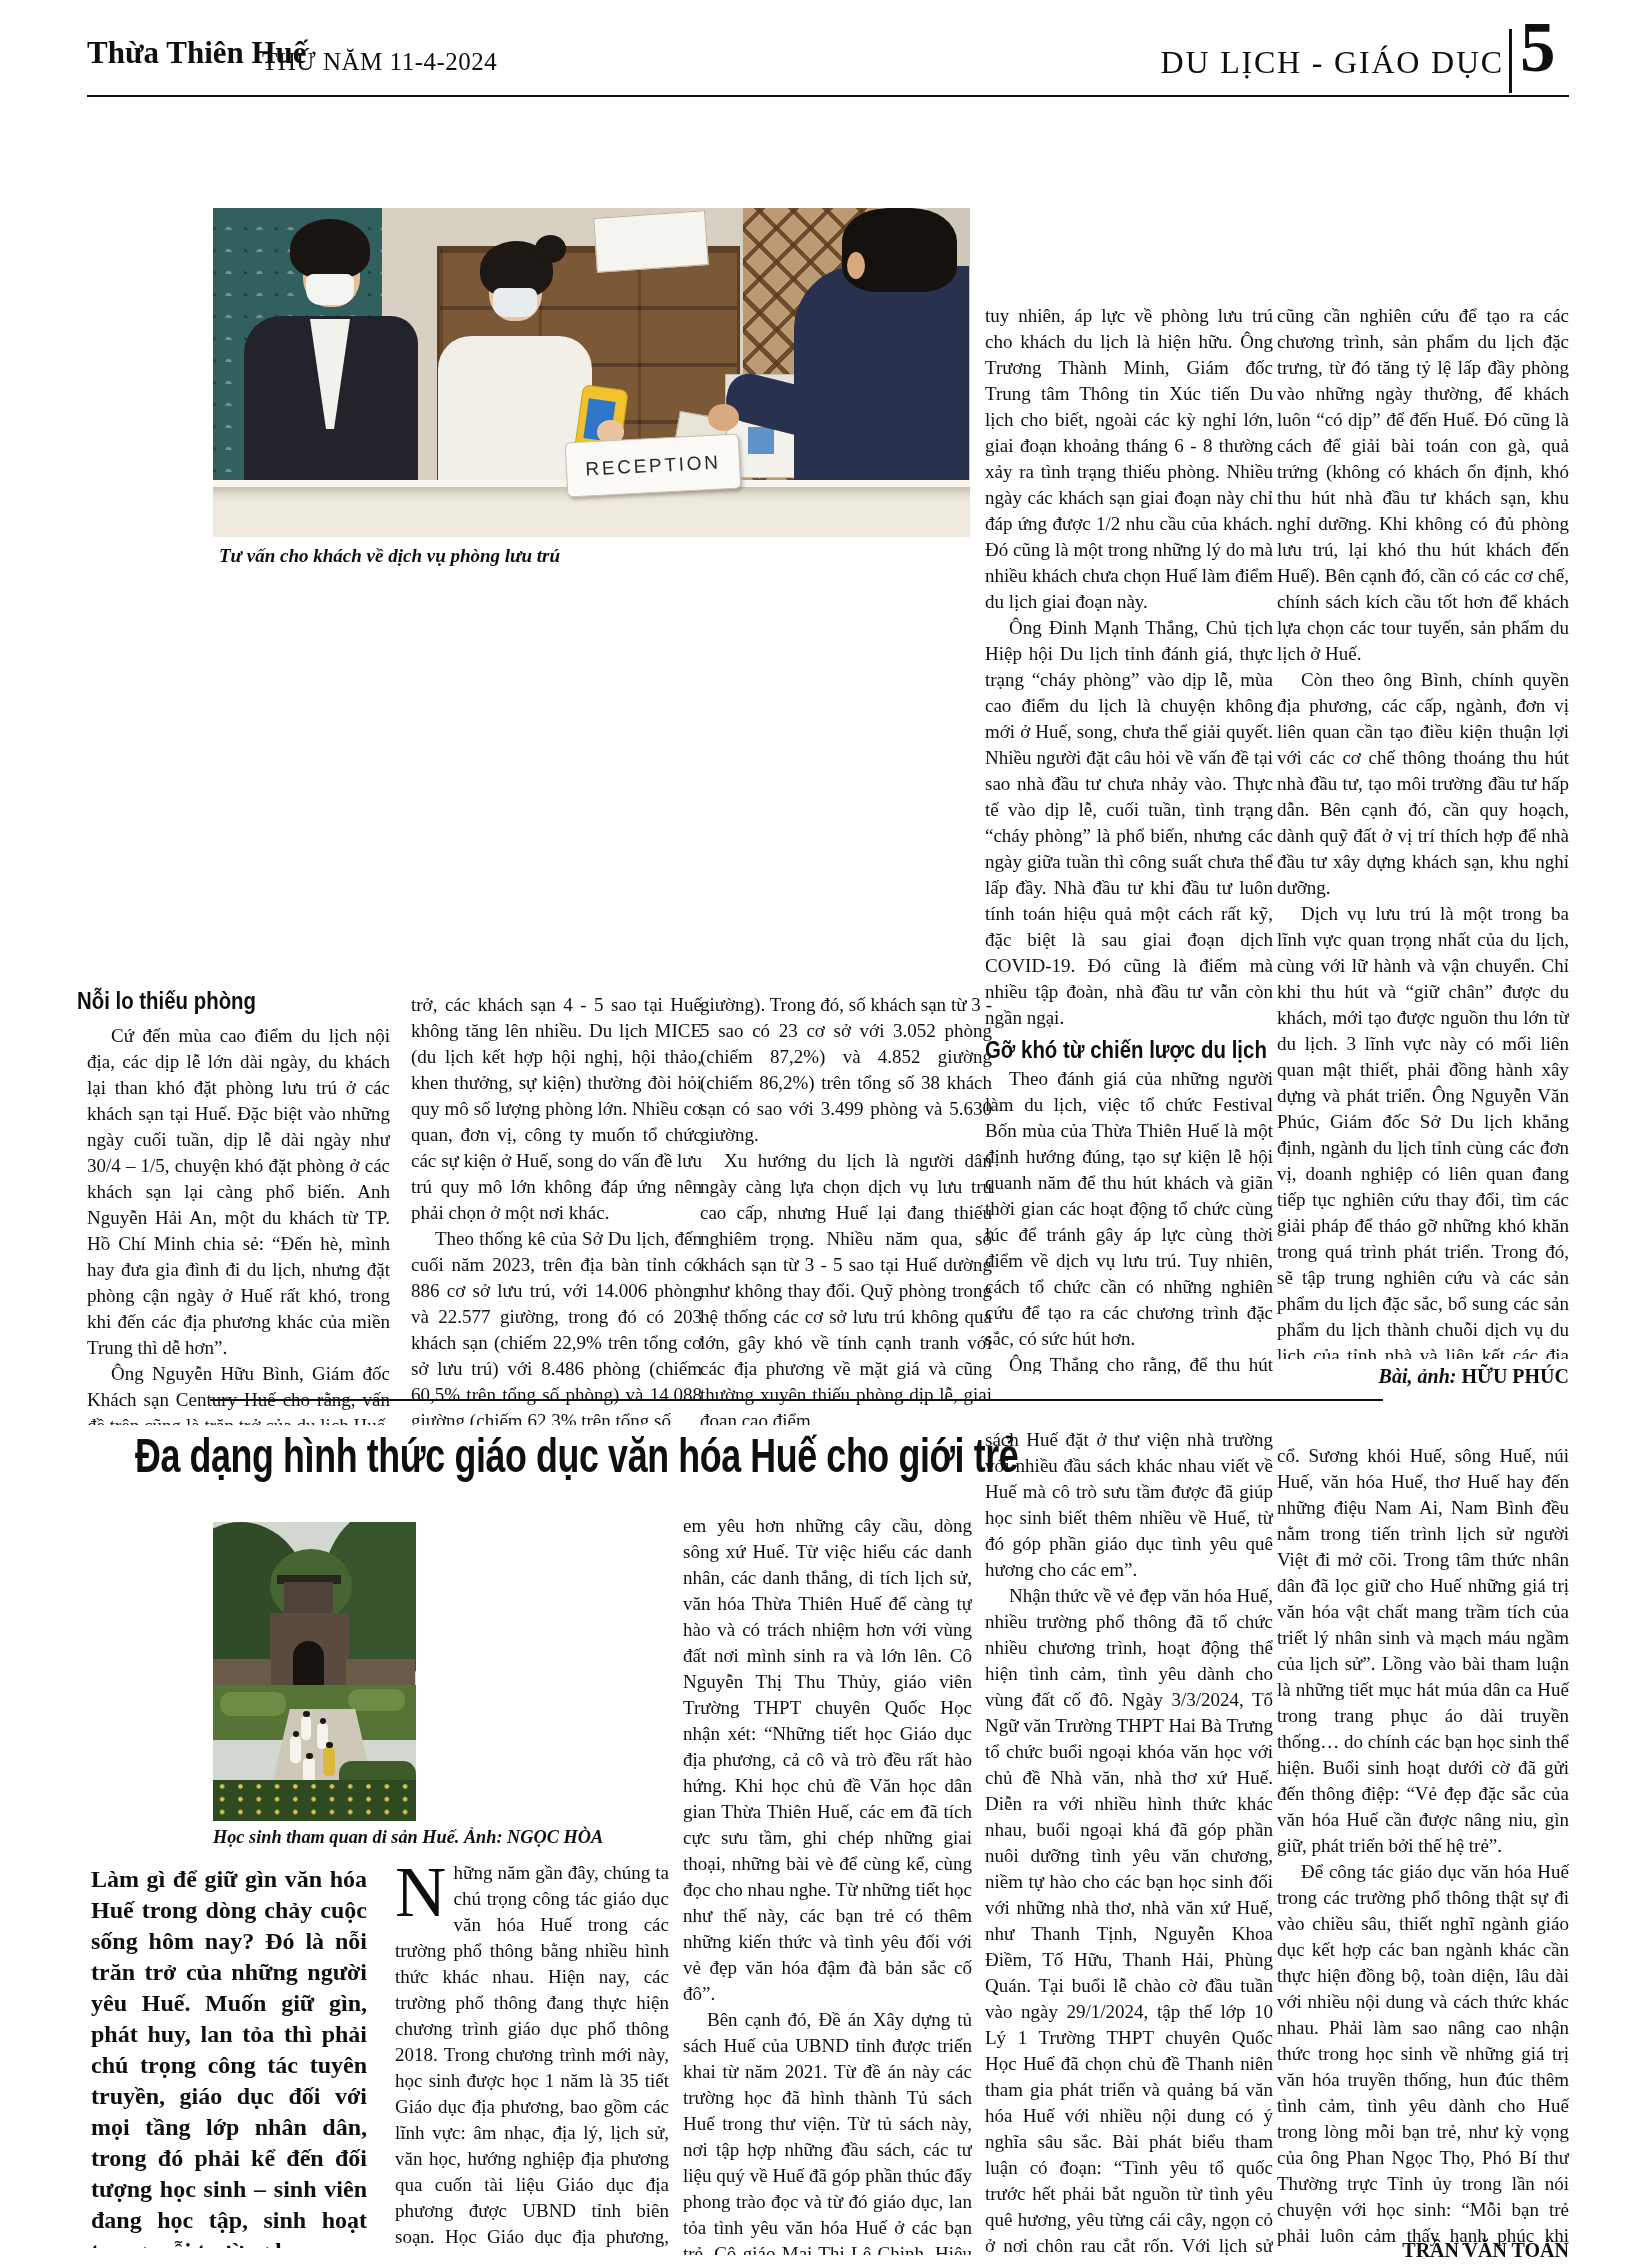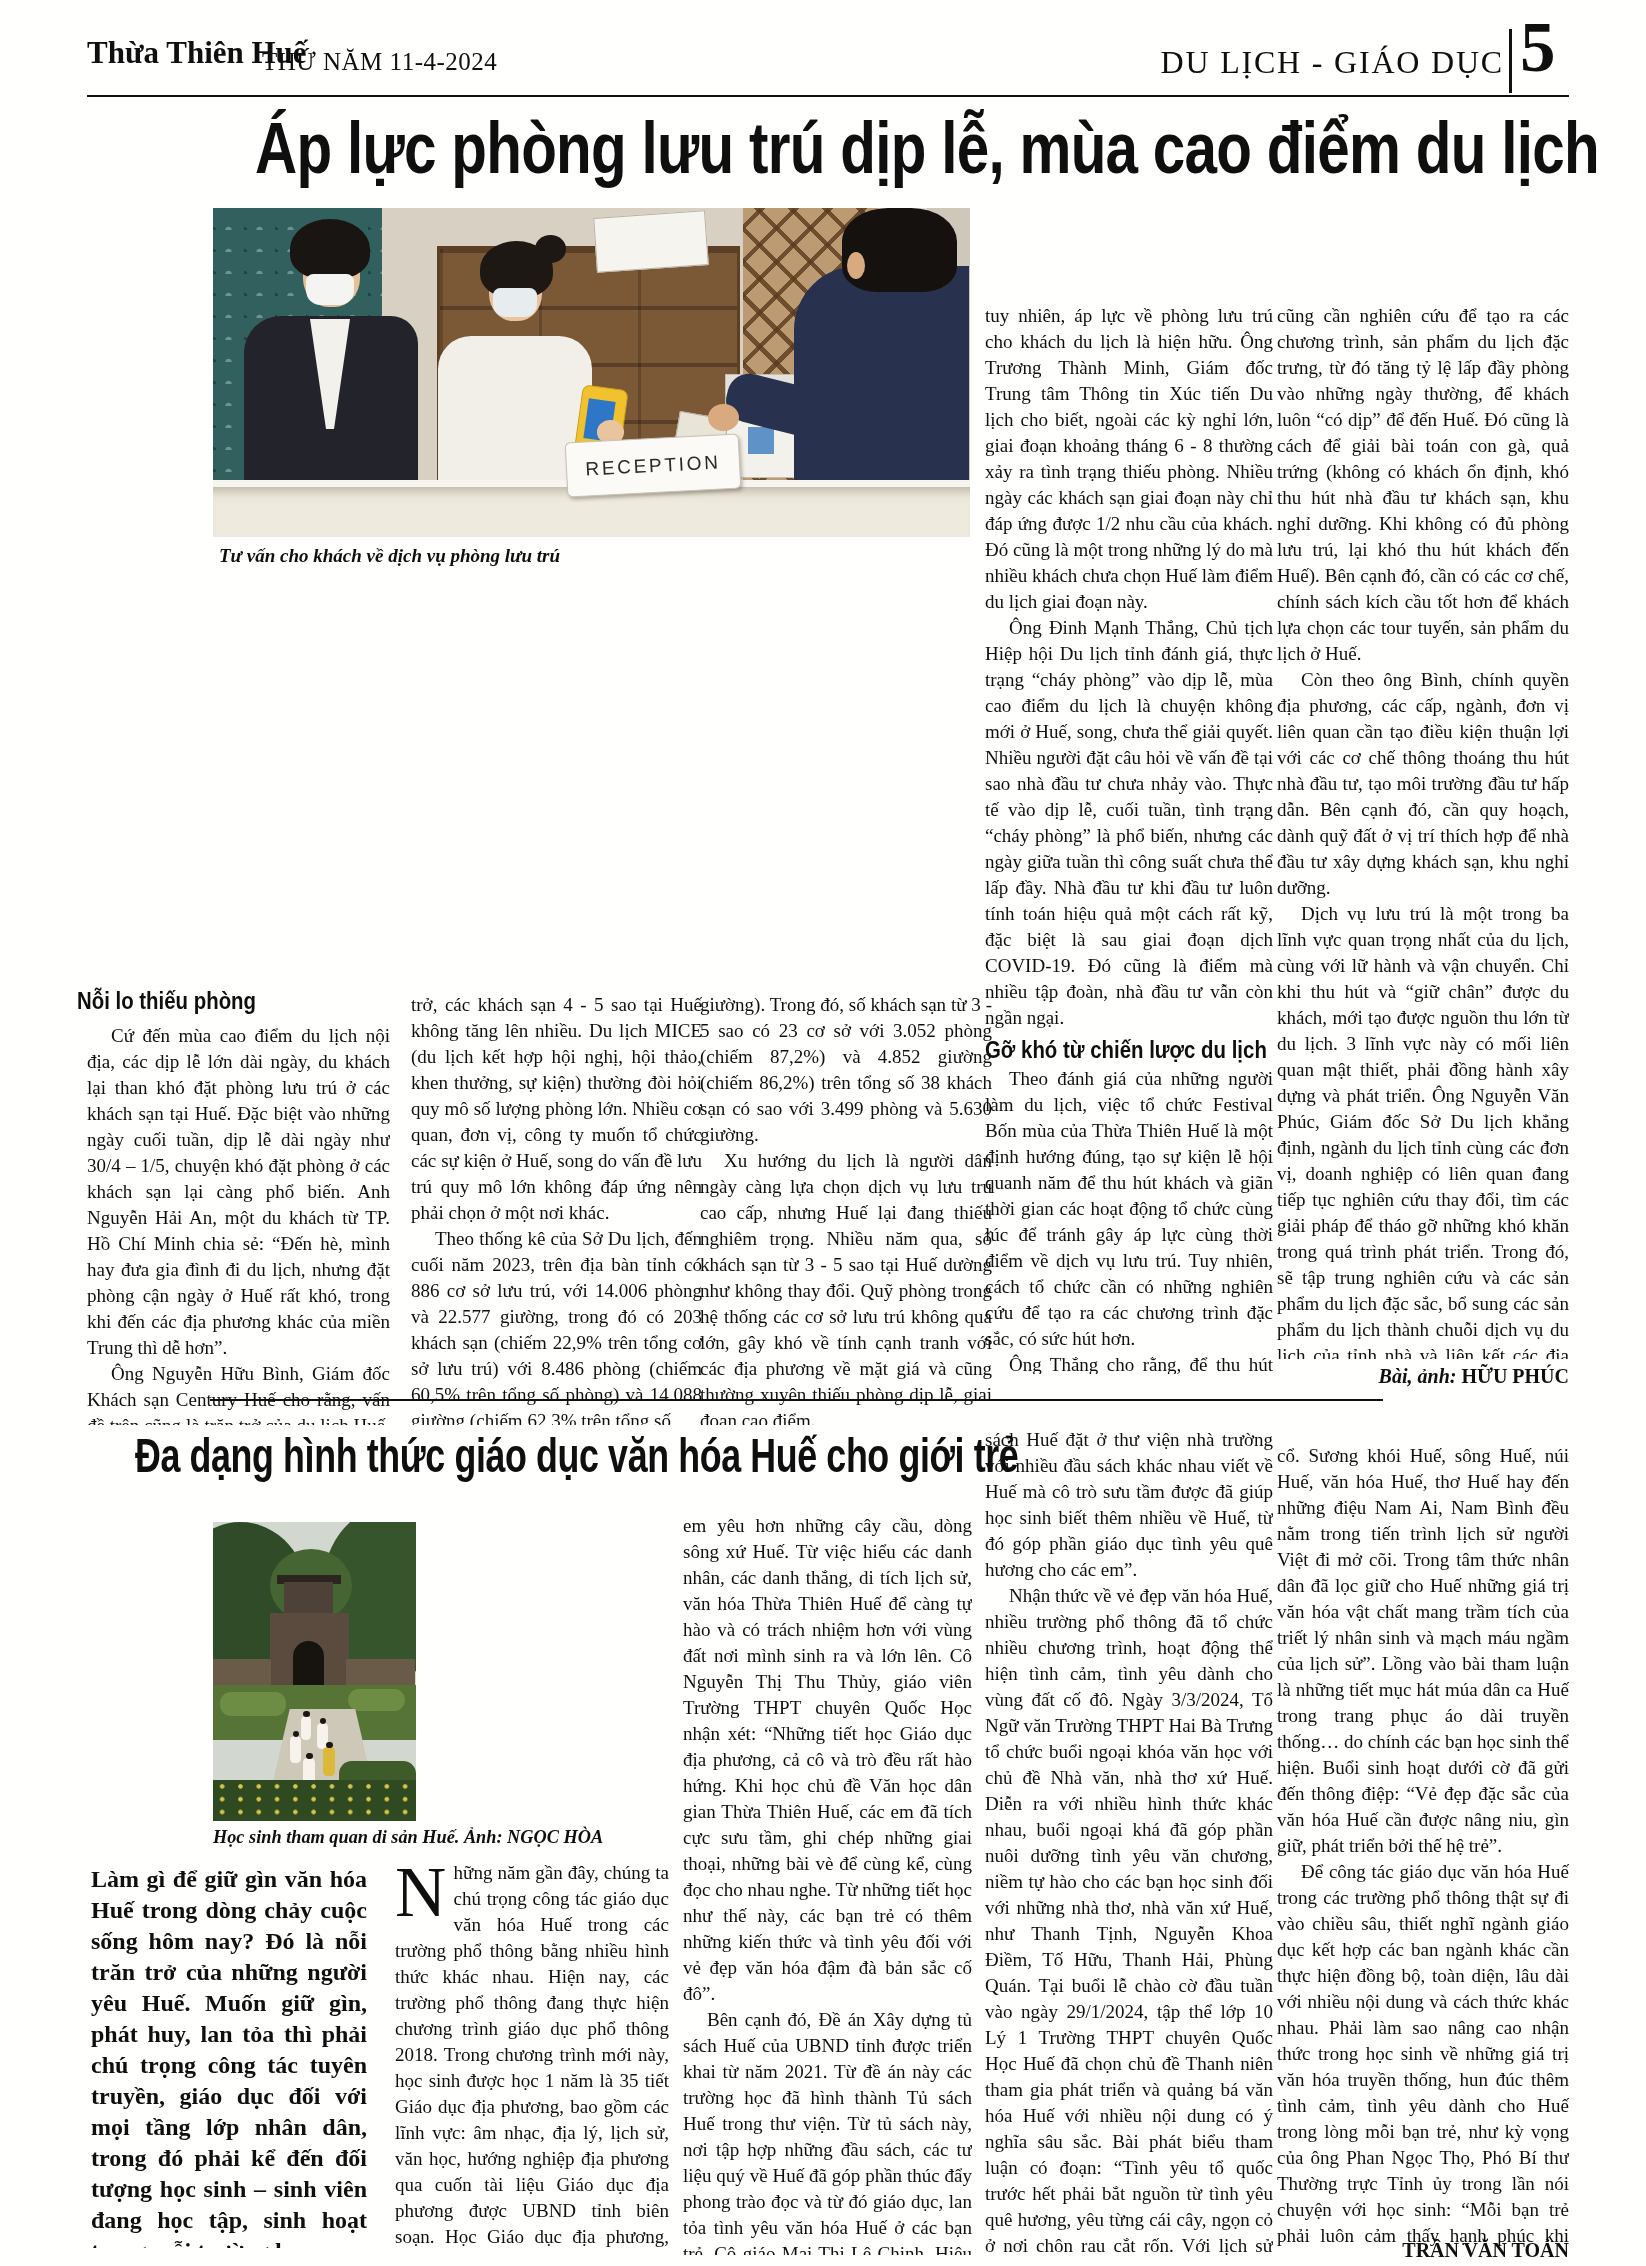--- a/index.html
+++ b/index.html
@@ -125,23 +125,20 @@
 
 <div class="page">
 
   <div class="abs masthead">Thừa Thiên Huế</div>
   <div class="abs dateline">THỨ NĂM 11-4-2024</div>
   <div class="abs section">DU LỊCH - GIÁO DỤC</div>
   <div class="abs pagenum-bar"></div>
   <div class="abs pagenum">5</div>
   <div class="abs header-rule"></div>
 
-  <div class="abs headline1">
-    <span class="cond">Áp lực phòng lưu trú dịp lễ, mùa cao điểm du lịch</span>
-  </div>
 
   <div class="abs photo1">
     <div class="abs p1-wall-left"></div>
     <div class="abs p1-wall-mid"></div>
     <div class="abs p1-cabinet"></div>
     <div class="abs p1-cab-label"></div>
     <div class="abs p1-papers"></div>
     <div class="abs p1-lattice"></div>
     <div class="abs p1-pillar"></div>
     <div class="abs p1-printer"></div>

